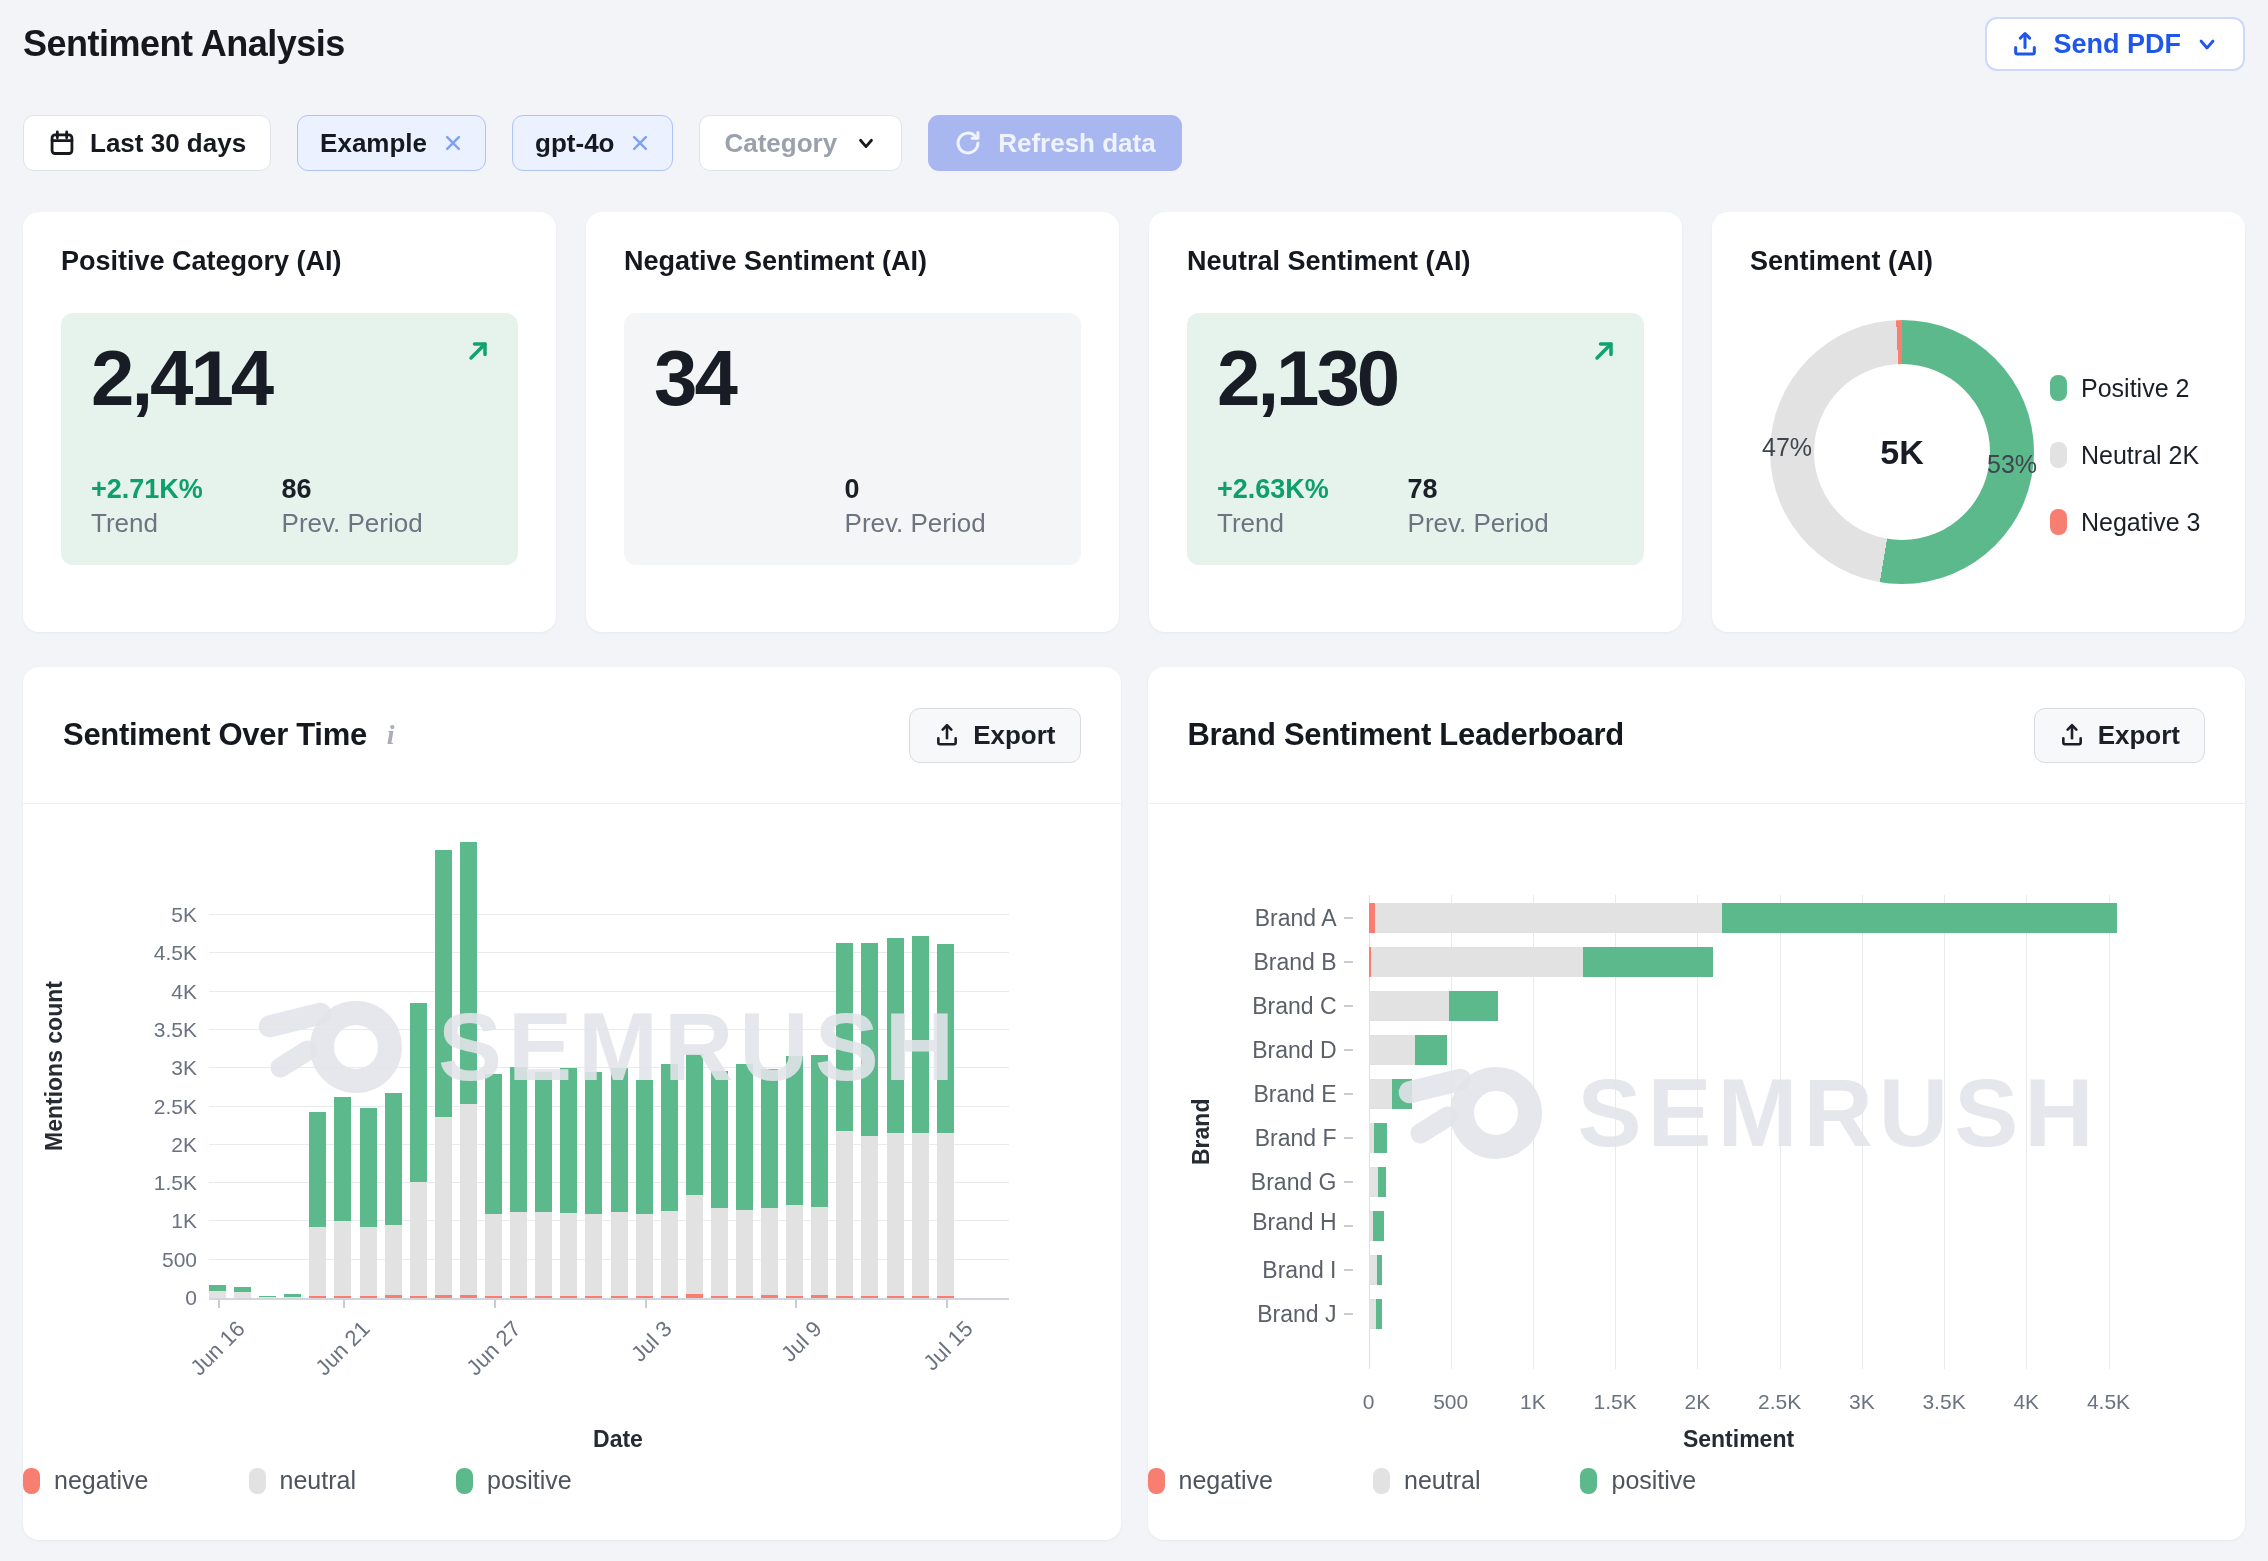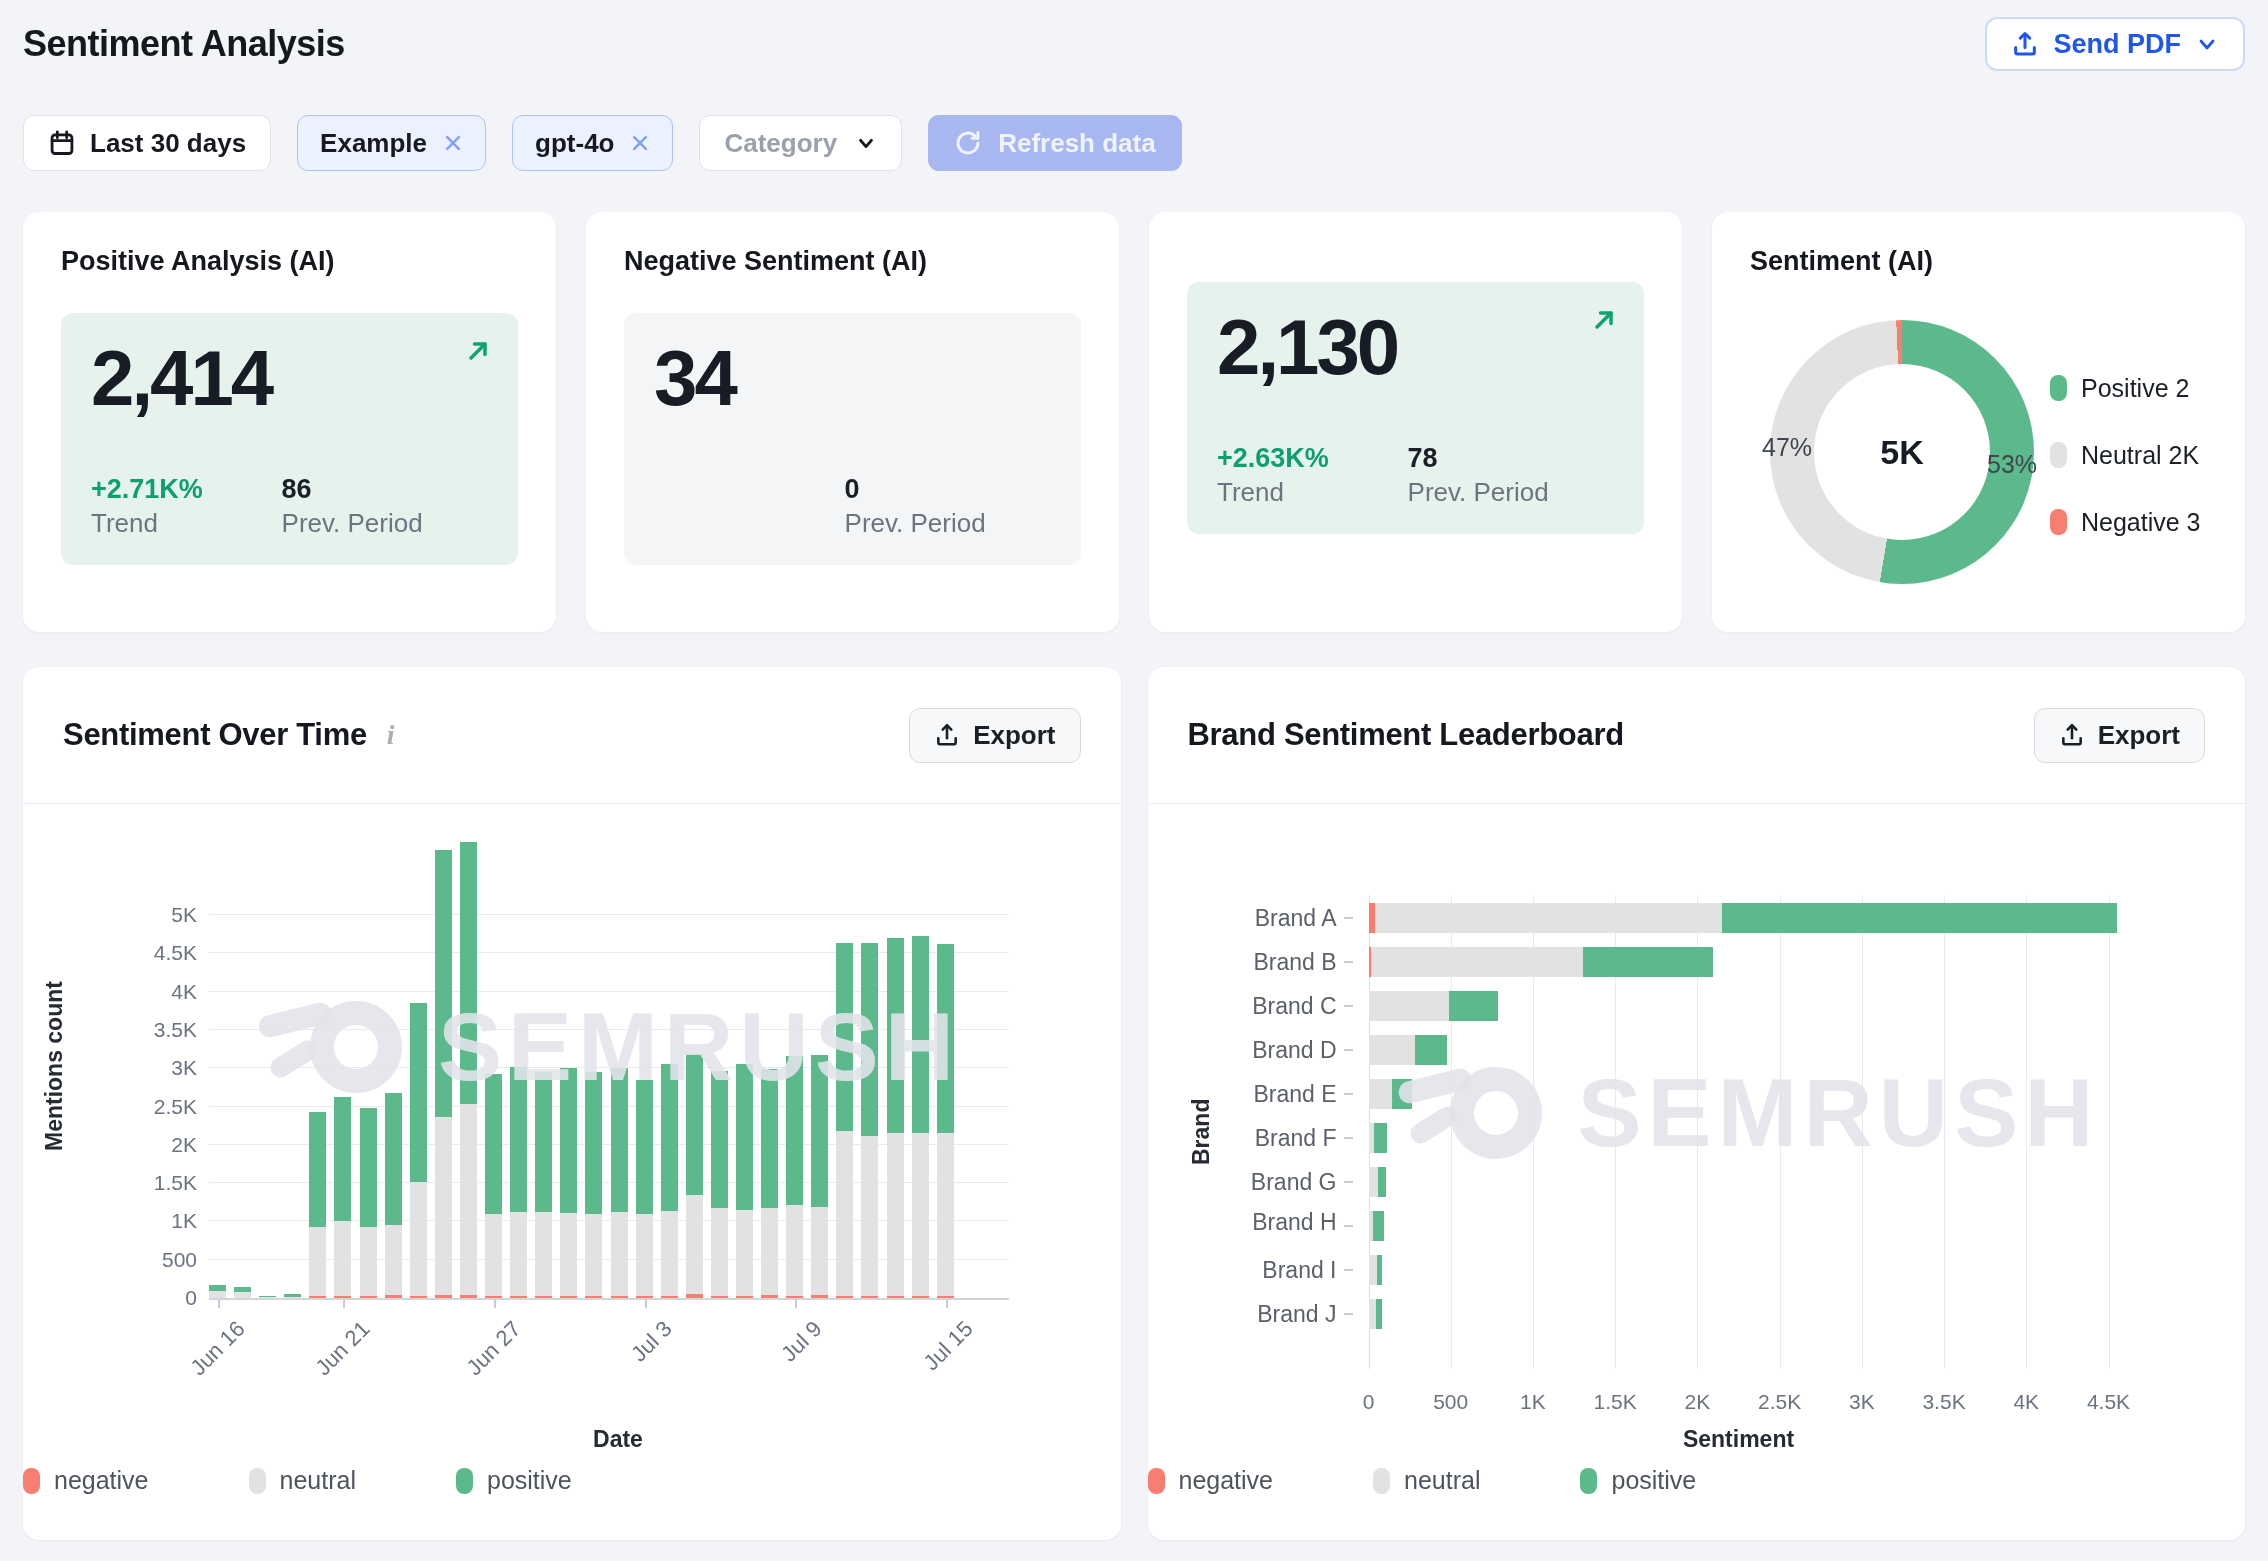--- a/index.html
+++ b/index.html
@@ -207,21 +207,21 @@
           <path d="M20.5 3v5h-5"></path>
         </svg>
     </span>
     <span>Refresh data</span>
   </button>
 </div>
 
 <div class="kpi-row">
 
   <div class="card kpi-card">
-    <div class="kpi-title">Positive Analysis (AI)</div>
+    <div class="kpi-title">Positive Category (AI)</div>
     <div class="kpi-panel green">
       <span class="kpi-arrow">
         <svg width="28" height="28" viewBox="0 0 24 24" fill="none" stroke="#12A271" stroke-width="3" stroke-linecap="round" stroke-linejoin="round">
             <path d="M6 18L18 6"></path>
             <path d="M9 6h9v9"></path>
           </svg>
       </span>
       <div class="kpi-value">2,414</div>
       <div class="kpi-stats">
         <div class="kpi-col">
@@ -244,20 +244,21 @@
         <div class="kpi-col"></div>
         <div class="kpi-col">
           <div class="kpi-num">0</div>
           <div class="kpi-lab">Prev. Period</div>
         </div>
       </div>
     </div>
   </div>
 
   <div class="card kpi-card">
+    <div class="kpi-title">Neutral Sentiment (AI)</div>
     <div class="kpi-panel green">
       <span class="kpi-arrow">
         <svg width="28" height="28" viewBox="0 0 24 24" fill="none" stroke="#12A271" stroke-width="3" stroke-linecap="round" stroke-linejoin="round">
             <path d="M6 18L18 6"></path>
             <path d="M9 6h9v9"></path>
           </svg>
       </span>
       <div class="kpi-value">2,130</div>
       <div class="kpi-stats">
         <div class="kpi-col">

